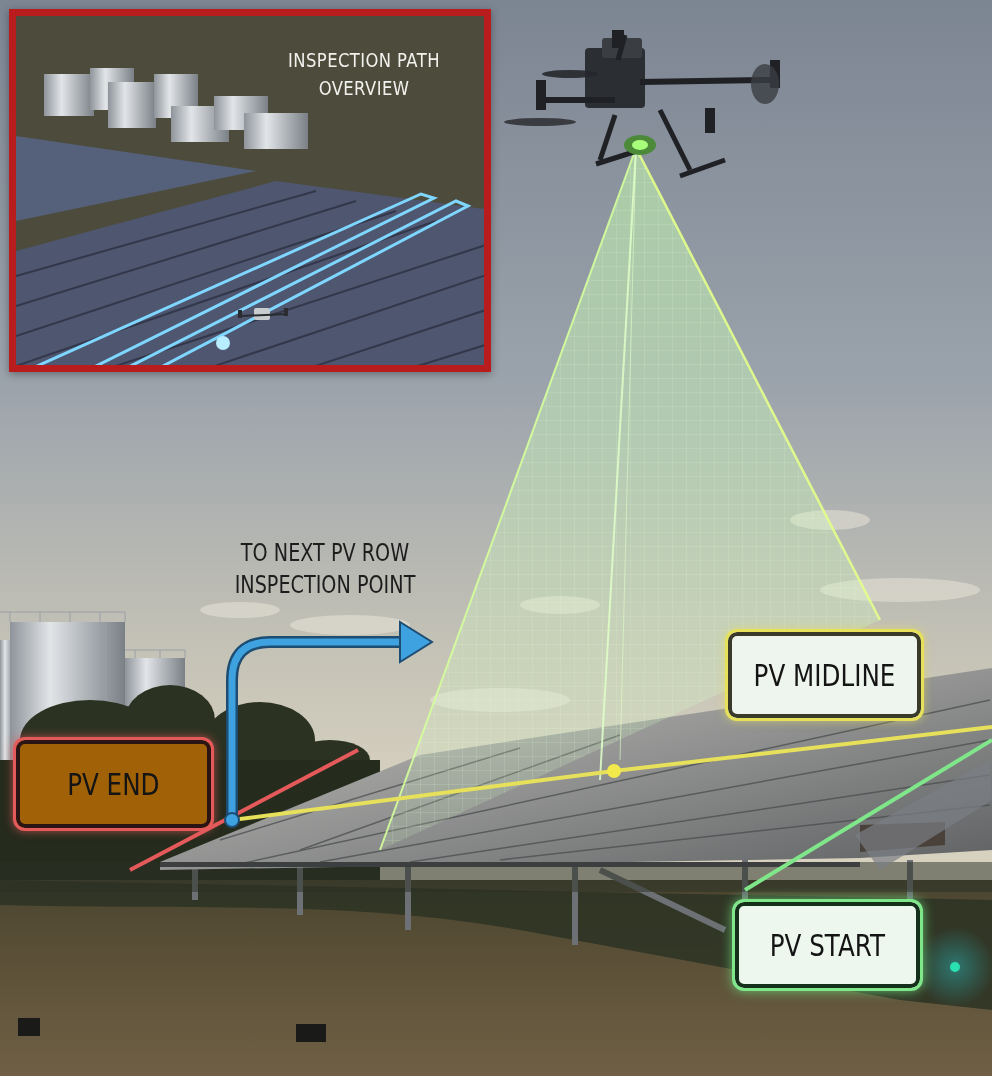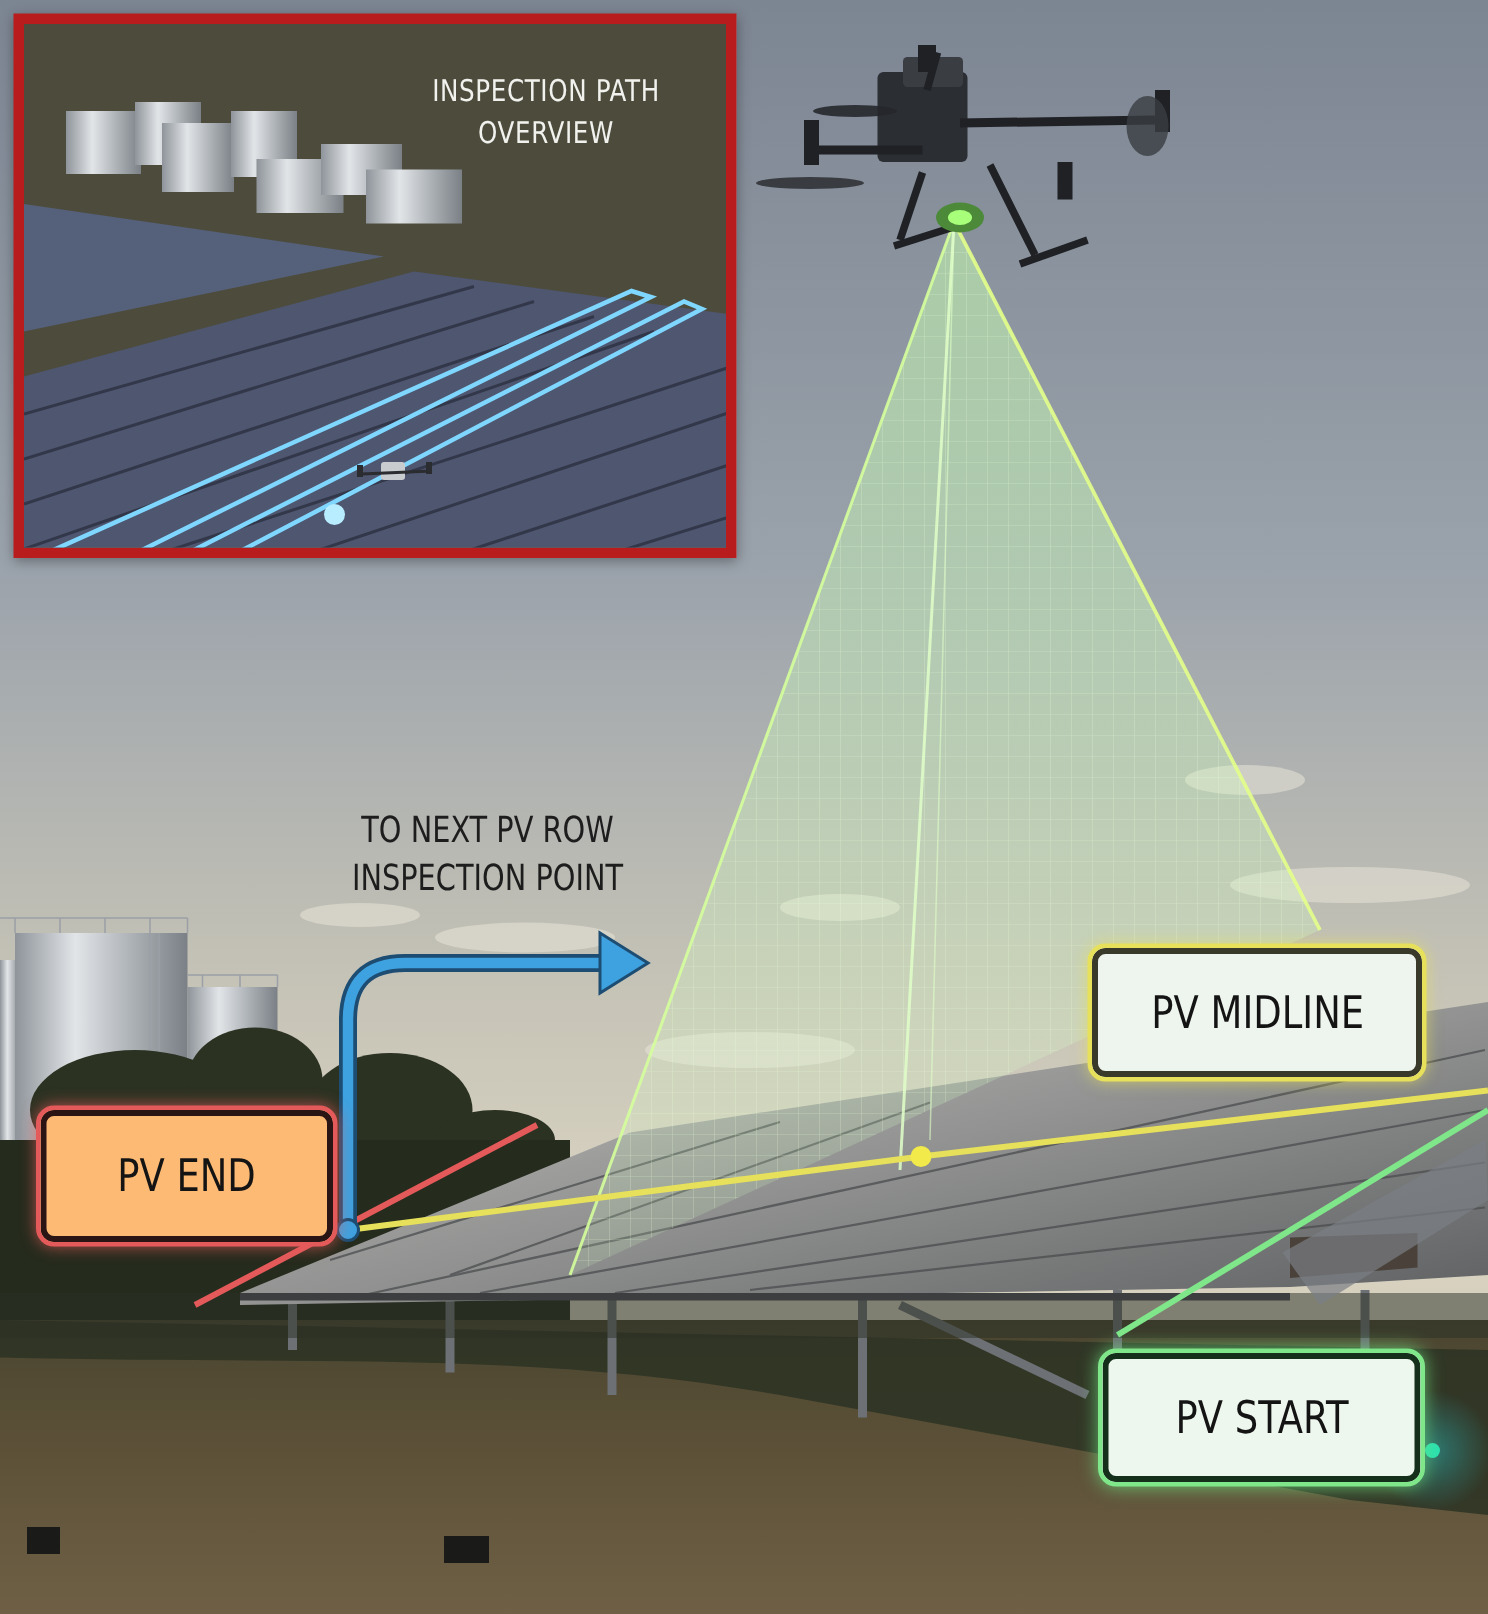--- a/index.html
+++ b/index.html
@@ -22,31 +22,31 @@
     color: #1d1d1d; font-family: "DejaVu Sans", sans-serif; font-size: 24px; line-height: 32px;
     transform: scaleX(0.8); transform-origin: center; white-space: nowrap;
   }
   .tag {
     position: absolute; box-sizing: border-box; border-radius: 12px;
     display: flex; align-items: center; justify-content: center;
     font-family: "DejaVu Sans", sans-serif; font-size: 30px; color: #141414;
   }
   .tag .txt { display: inline-block; transform: scaleX(0.82); white-space: nowrap; }
   .tag-end {
-    left: 24px; top: 737px; width: 201px; height: 94px;
-    background: #fdba74; border: 3px solid #e45a5a;
+    left: 13px; top: 737px; width: 201px; height: 94px;
+    background: #a16207; border: 3px solid #e45a5a;
     box-shadow: inset 0 0 0 4px #2a1414, 0 0 10px rgba(228,90,90,0.7);
   }
   .tag-mid {
-    left: 725px; top: 629px; width: 226px; height: 92px;
+    left: 725px; top: 629px; width: 199px; height: 92px;
     background: #eef5ee; border: 3px solid #e6e05a;
     box-shadow: inset 0 0 0 4px #3a3a2a, 0 0 10px rgba(230,224,90,0.6);
   }
   .tag-start {
-    left: 732px; top: 899px; width: 218px; height: 92px;
+    left: 732px; top: 899px; width: 191px; height: 92px;
     background: #eef7ee; border: 3px solid #7fe68a;
     box-shadow: inset 0 0 0 4px #15301a, 0 0 12px rgba(110,230,130,0.75);
   }
 </style>
 </head>
 <body>
 
 <div class="stage">
 
   <svg class="scene" width="992" height="1076" viewBox="0 0 992 1076">

